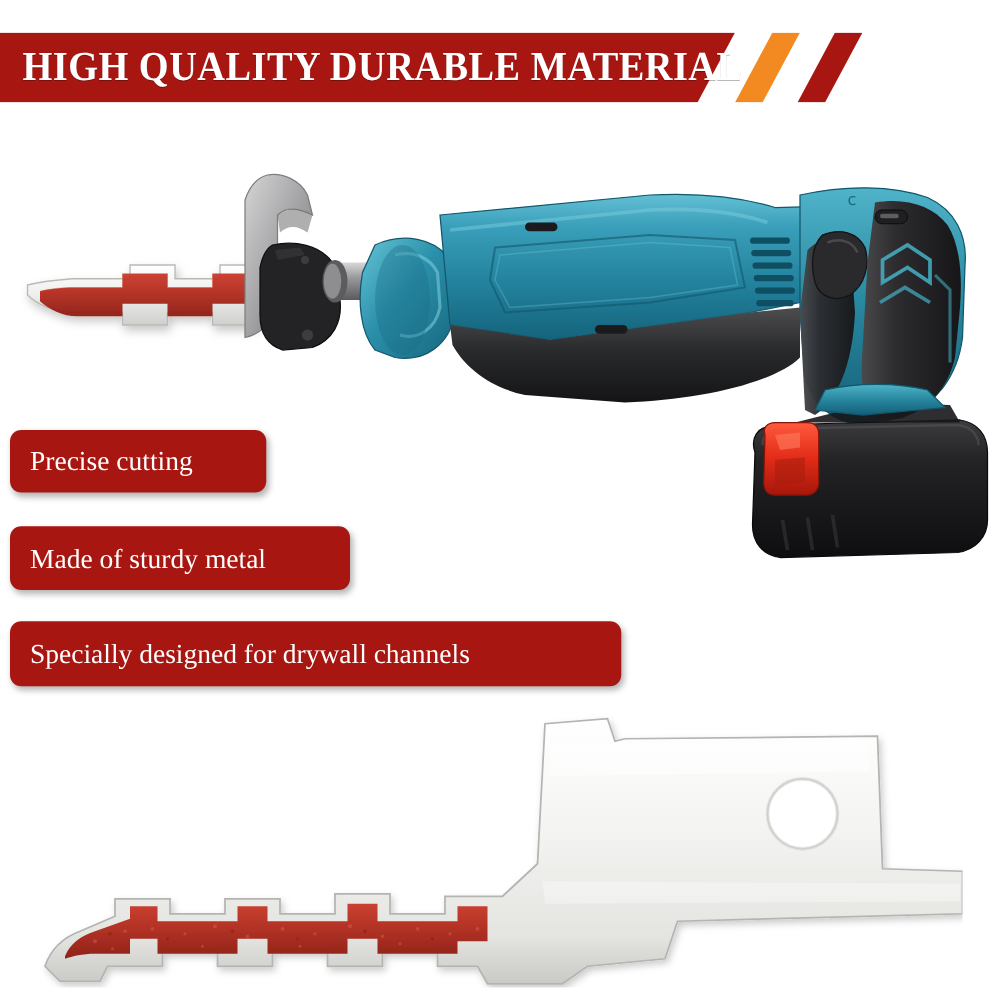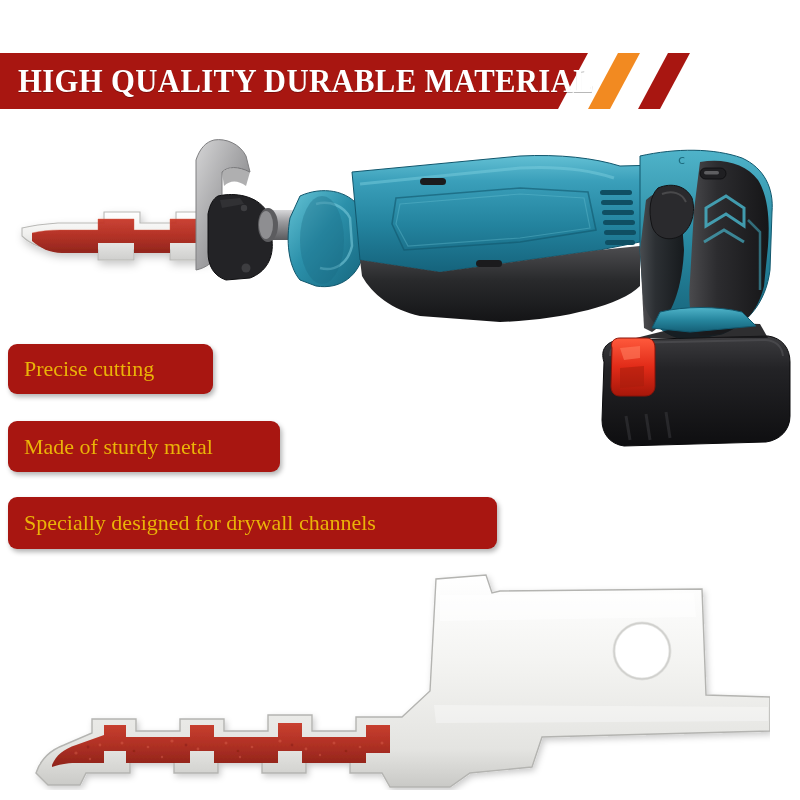--- a/index.html
+++ b/index.html
@@ -19,21 +19,20 @@
     overflow: hidden;
   }
 
   
   #banner-wrap {
     position: absolute;
     left: 0;
     top: 26px;
     width: 734px;
     height: 58px;
-    margin-top: 27px;
   }
   .banner-main {
     position: absolute;
     left: 0;
     top: 0;
     height: 56px;
     width: 588px;
     background: var(--brand-red, #a81611);
     -webkit-clip-path: polygon(0 0, 100% 0, calc(100% - 30px) 100%, 0 100%);
     clip-path: polygon(0 0, 100% 0, calc(100% - 30px) 100%, 0 100%);
@@ -69,21 +68,21 @@
     left: 638px;
     width: 52px;
     background: var(--brand-red, #a81611);
   }
 
   
   .pill {
     position: absolute;
     background: var(--brand-red, #a81611);
     border-radius: 9px;
-    color: #eab308;
+    color: #ffffff;
     font-size: 22px;
     display: flex;
     align-items: center;
     padding: 0 16px;
     box-sizing: border-box;
     box-shadow: 2px 3px 5px rgba(0,0,0,0.30);
     white-space: nowrap;
   }
   #pill-0 { left: 8px;  top: 344px; width: 205px; height: 50px; }
   #pill-1 { left: 8px;  top: 421px; width: 272px; height: 51px; }

